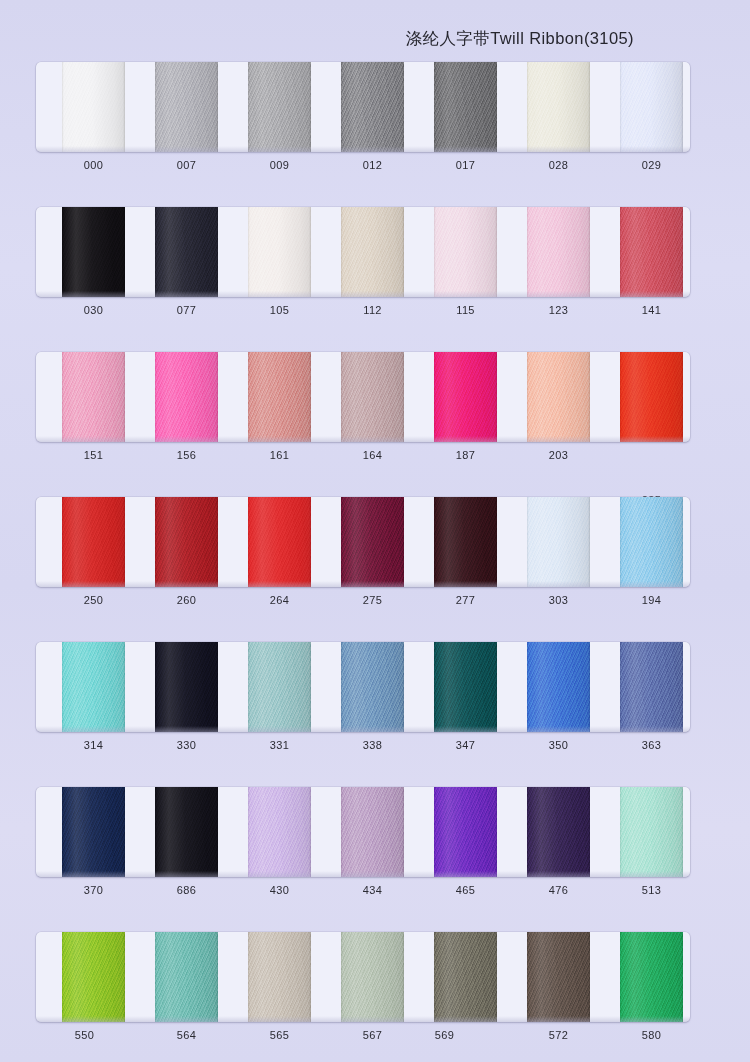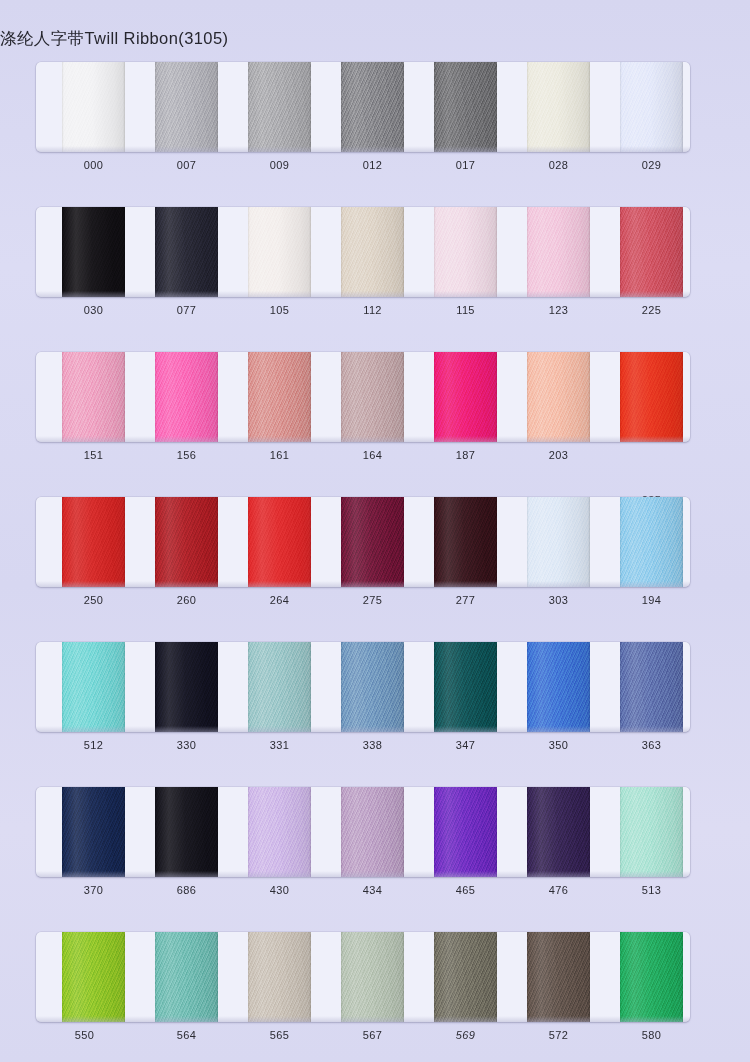--- a/index.html
+++ b/index.html
@@ -21,21 +21,21 @@
     inset: 0;
     background: linear-gradient(180deg, #d6d6f0 0%, #dcdcf4 25%, #d7d7f1 55%, #dddcf3 78%, #d8d8f1 100%);
     pointer-events: none;
   }
 
   .page-title {
     position: absolute;
     top: 28px;
     left: 0;
     width: 634px;
-    text-align: left;
+    text-align: right;
     font-size: 16.5px;
     letter-spacing: 0.4px;
     color: #26262e;
     font-family: "Liberation Sans", "DejaVu Sans", sans-serif;
   }
 
   .rows {
     position: absolute;
     top: 62px;
     left: 0;
@@ -215,21 +215,21 @@
           <div class="sheen"></div>
           <div class="edge"></div>
         </div>
       </div>
       <div class="swatch-label" style="left: 47px; width: 93px;">030</div>
       <div class="swatch-label" style="left: 140px; width: 93px;">077</div>
       <div class="swatch-label" style="left: 233px; width: 93px;">105</div>
       <div class="swatch-label" style="left: 326px; width: 93px;">112</div>
       <div class="swatch-label" style="left: 419px; width: 93px;">115</div>
       <div class="swatch-label" style="left: 512px; width: 93px;">123</div>
-      <div class="swatch-label" style="left: 605px; width: 93px;">225</div>
+      <div class="swatch-label" style="left: 605px; width: 93px;">141</div>
     </div>
     <div class="swatch-row">
       <div class="card">
         <div class="swatch-strip" style="left: 26px; width: 63px; background: rgb(239, 159, 192);">
           <div class="weave"></div>
           <div class="sheen"></div>
           <div class="edge"></div>
         </div>
         <div class="swatch-strip" style="left: 119px; width: 63px; background: rgb(251, 99, 180);">
           <div class="weave"></div>
@@ -347,21 +347,21 @@
           <div class="weave"></div>
           <div class="sheen"></div>
           <div class="edge"></div>
         </div>
         <div class="swatch-strip" style="left: 584px; width: 63px; background: rgb(90, 108, 171);">
           <div class="weave"></div>
           <div class="sheen"></div>
           <div class="edge"></div>
         </div>
       </div>
-      <div class="swatch-label" style="left: 47px; width: 93px;">512</div>
+      <div class="swatch-label" style="left: 47px; width: 93px;">314</div>
       <div class="swatch-label" style="left: 140px; width: 93px;">330</div>
       <div class="swatch-label" style="left: 233px; width: 93px;">331</div>
       <div class="swatch-label" style="left: 326px; width: 93px;">338</div>
       <div class="swatch-label" style="left: 419px; width: 93px;">347</div>
       <div class="swatch-label" style="left: 512px; width: 93px;">350</div>
       <div class="swatch-label" style="left: 605px; width: 93px;">363</div>
     </div>
     <div class="swatch-row">
       <div class="card">
         <div class="swatch-strip" style="left: 26px; width: 63px; background: rgb(21, 37, 78);">
@@ -443,17 +443,17 @@
         <div class="swatch-strip" style="left: 584px; width: 63px; background: rgb(30, 168, 90);">
           <div class="weave"></div>
           <div class="sheen"></div>
           <div class="edge"></div>
         </div>
       </div>
       <div class="swatch-label" style="left: 38px; width: 93px;">550</div>
       <div class="swatch-label" style="left: 140px; width: 93px;">564</div>
       <div class="swatch-label" style="left: 233px; width: 93px;">565</div>
       <div class="swatch-label" style="left: 326px; width: 93px;">567</div>
-      <div class="swatch-label" style="left: 419px; width: 93px; font-style: italic;">569</div>
+      <div class="swatch-label" style="left: 398px; width: 93px;">569</div>
       <div class="swatch-label" style="left: 512px; width: 93px;">572</div>
       <div class="swatch-label" style="left: 605px; width: 93px;">580</div>
     </div>
   </div>
 
 </body></html>

